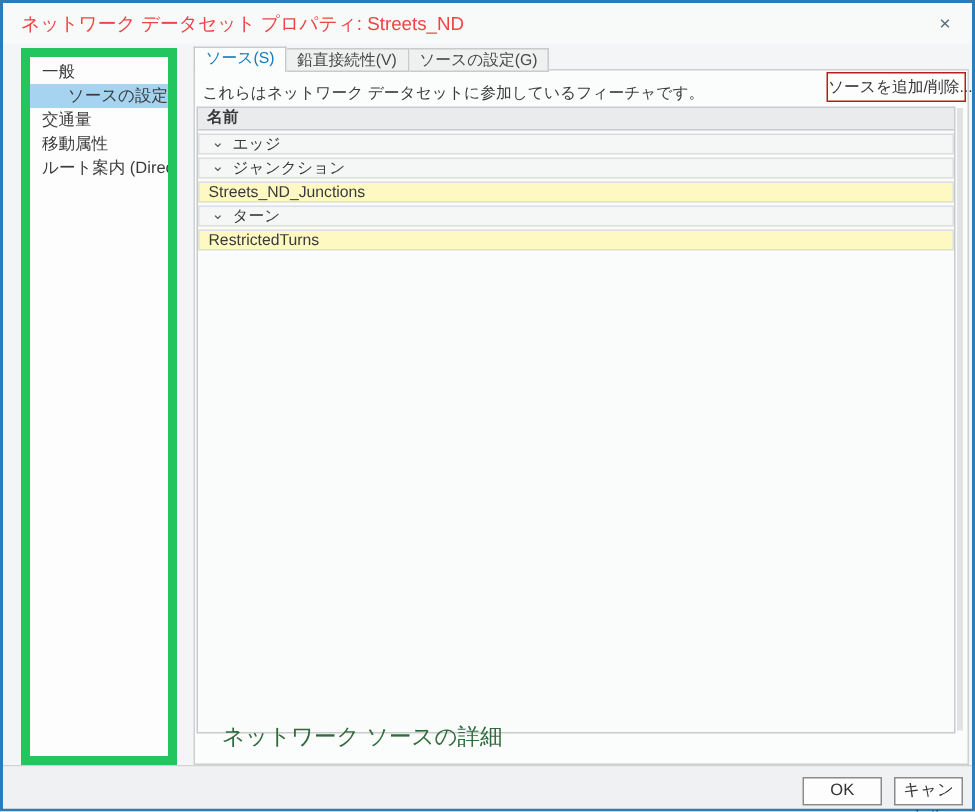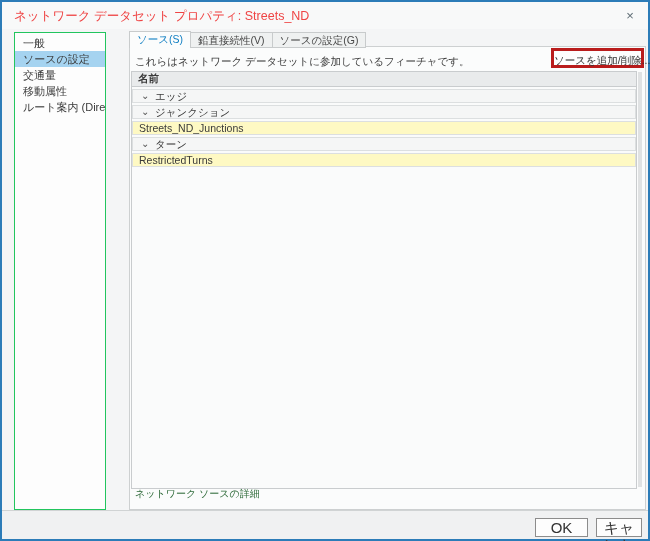--- a/index.html
+++ b/index.html
@@ -24,30 +24,30 @@
     position:absolute;left:12px;top:6px;
     font-size:12.5px;color:#ef4444;white-space:nowrap;
   }
   .close-btn{
     position:absolute;right:9px;top:5px;width:18px;height:18px;
     text-align:center;line-height:17px;font-size:13px;color:#5d6b73;
     cursor:pointer;
   }
   
   .sidebar{
-    position:absolute;left:12px;top:30px;width:92px;height:478px;
-    background:#fdfdfd;border:1px solid #22c55e;box-sizing:border-box;
+    position:absolute;left:12px;top:30px;width:104px;height:478px;
+    background:#fdfdfd;border:6px solid #22c55e;box-sizing:border-box;
     padding-top:2px;
   }
   .side-item{
     height:16px;line-height:16px;padding-left:8px;
     font-size:11px;color:#3b3b3b;white-space:nowrap;overflow:hidden;
     cursor:pointer;
   }
-  .side-item.selected{background:#a5d3f0;}
+  .side-item.selected{background:#a5d3f0;text-align:right;}
   
   .tabstrip{
     position:absolute;left:127px;top:30px;height:15px;display:flex;z-index:3;
   }
   .tab{
     font-size:10.5px;color:#474747;background:#eff1f1;
     border:1px solid #c8cbcc;border-left:none;
     padding:0 7px;line-height:14px;height:14px;cursor:pointer;white-space:nowrap;
   }
   .tab:first-child{border-left:1px solid #c8cbcc;}
@@ -58,21 +58,21 @@
   
   .panel{
     position:absolute;left:127px;top:44px;width:517px;height:464px;
     background:#fbfcfc;border:1px solid #cdd0d1;box-sizing:border-box;
   }
   .panel-desc{
     position:absolute;left:5px;top:8px;font-size:10.5px;color:#3b3b3b;white-space:nowrap;
   }
   .add-remove-btn{
     position:absolute;right:1px;top:1px;width:93px;height:20px;
-    background:#fdfdfd;border:3px solid #b91c1c;box-sizing:border-box;
+    background:#fdfdfd;border:1px solid #b91c1c;box-sizing:border-box;
     font-size:10.5px;color:#333;text-align:center;line-height:18px;
     cursor:pointer;white-space:nowrap;
   }
   .list{
     position:absolute;left:1px;top:24px;width:506px;height:418px;
     background:#fafbfb;border:1px solid #c9ccce;box-sizing:border-box;
     overflow:hidden;
   }
   .hdr-row{
     height:14px;line-height:13px;background:#e9ebec;border-bottom:1px solid #c9ccce;
@@ -88,32 +88,32 @@
     display:inline-block;width:14px;color:#555;font-size:10px;line-height:11px;
     vertical-align:top;cursor:pointer;
   }
   .data-row{padding-left:6px;}
   .data-row.selected{background:#a8d5f3;border-color:#a8d5f3;color:#222;}
   .scroll-track{
     position:absolute;right:3px;top:25px;width:4px;height:415px;
     background:#e0e2e3;
   }
   .details-link{
-    position:absolute;left:5px;bottom:8px;font-size:10px;color:#2f6b3a;
+    position:absolute;left:18px;bottom:8px;font-size:15px;color:#2f6b3a;
     cursor:pointer;white-space:nowrap;
   }
   
   .footer-sep{position:absolute;left:0;right:0;top:508px;height:1px;background:#d0d3d4;}
   .footer{
     position:absolute;left:0;right:0;top:509px;bottom:0;background:#f0f1f2;
   }
   .btn{
     position:absolute;top:7px;height:19px;background:#fdfdfd;
     border:1px solid #8c8c8c;box-sizing:border-box;
-    font-size:15px;color:#333;text-align:center;line-height:17px;cursor:pointer;
+    font-size:11px;color:#333;text-align:center;line-height:17px;cursor:pointer;
   }
   .btn-ok{left:533px;width:53px;}
   .btn-cancel{left:594px;width:46px;}
 </style>
 </head>
 <body>
 
 <div class="dialog">
 
   <div class="titlebar">

